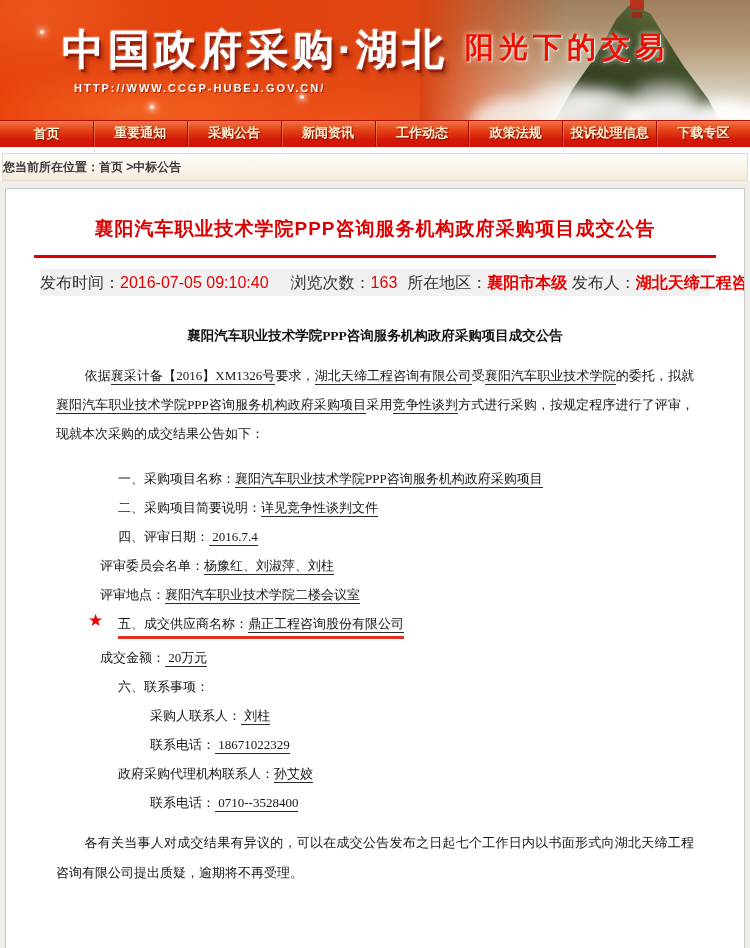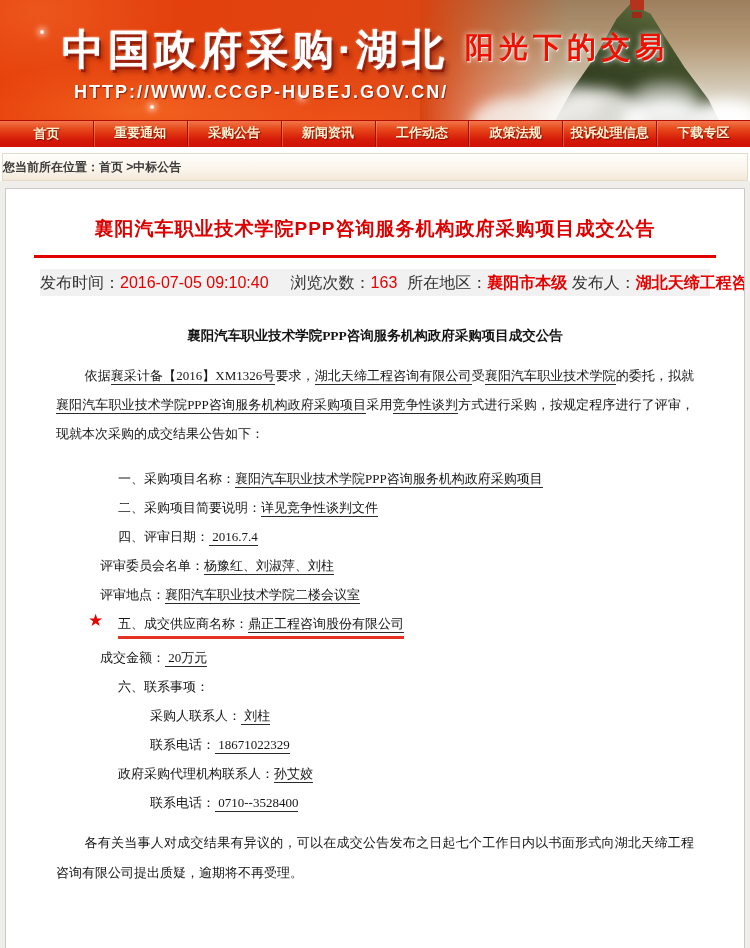--- a/index.html
+++ b/index.html
@@ -23,21 +23,21 @@
   .temple{position:absolute;top:0;right:106px;width:14px;height:10px;background:#b5321c;
     box-shadow:0 10px 0 -2px #9c2a16;}
   .clouds{position:absolute;bottom:-14px;right:-10px;width:70px;height:34px;border-radius:50%;
     background:rgba(255,255,255,.95);filter:blur(7px);
     box-shadow:-60px 6px 0 8px rgba(255,255,255,.9),-130px 2px 0 14px rgba(250,248,246,.85),
       -210px 8px 0 10px rgba(246,242,238,.8),-60px -18px 0 0 rgba(255,255,255,.55),
       -160px -14px 0 2px rgba(255,255,255,.5);}
   .site-title{position:absolute;top:22px;left:62px;font-size:42px;font-weight:bold;
     letter-spacing:4px;color:#fff;white-space:nowrap;
     text-shadow:2px 3px 0 rgba(130,12,0,.65),4px 5px 4px rgba(60,0,0,.35),0 0 2px #fff;}
-  .site-url{position:absolute;top:82px;left:74px;font-size:18px;font-weight:bold;
+  .site-url{position:absolute;top:82px;left:74px;font-size:11px;font-weight:bold;
     letter-spacing:2px;color:#fff;text-shadow:1px 1px 1px rgba(120,10,0,.7);}
   .slogan{position:absolute;top:28px;left:465px;font-size:29px;font-weight:bold;
     letter-spacing:5px;color:#ee1000;white-space:nowrap;
     text-shadow:0 0 6px rgba(255,255,255,.9),1px 1px 0 rgba(255,255,255,.8);}
   .sp{position:absolute;width:4px;height:4px;border-radius:50%;background:#fff;
     box-shadow:0 0 6px 2px rgba(255,255,255,.8);opacity:.9;}
 
   
   .nav{display:flex;height:26px;
     background:linear-gradient(180deg,#f2764a 0%,#e64719 32%,#d51a0a 72%,#ce1206 100%);

